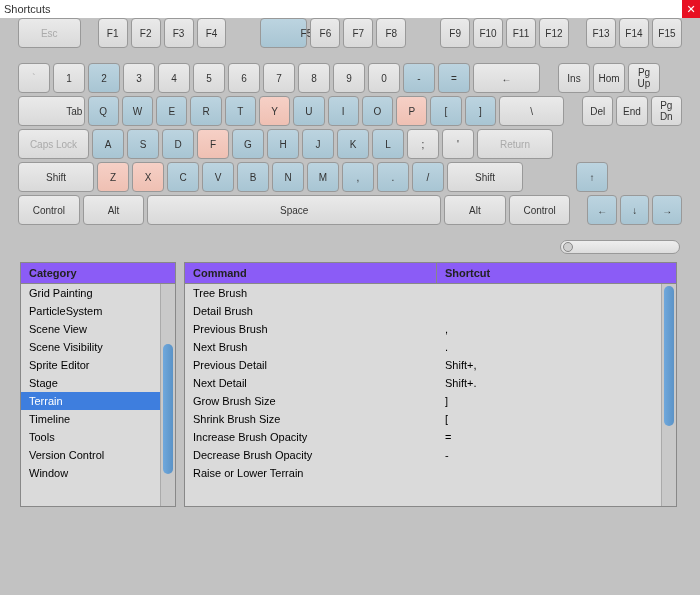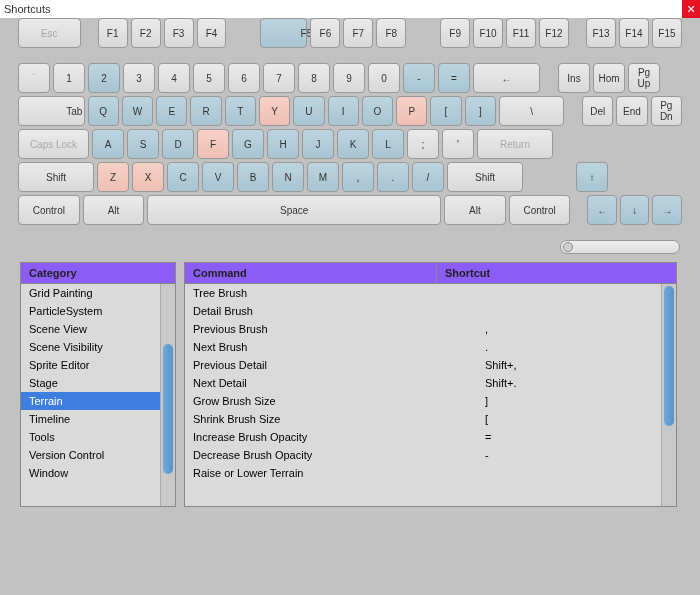--- a/index.html
+++ b/index.html
@@ -29,21 +29,21 @@
 .panel-category { width: 156px; }
 .panel-commands { width: 493px; }
 .panel-header { display:flex; background:#8b5cf6; border-bottom:1px solid #888;}
 .panel-header-cell { padding:4px 8px; font-size:11px; font-weight:bold; color:#222; border-right:1px solid #888; }
 .panel-body { flex:1; overflow:hidden; background:#dadada; position:relative;}
 .scrollbar { position:absolute; right:0; top:0; bottom:0; width:15px; background:#c9c9c9; border-left:1px solid #aaa;}
 .scroll-thumb { position:absolute; left:2px; right:2px; border-radius:6px; background:linear-gradient(to right,#6fa8dc,#5b93c7);}
 .cat-list, .cmd-list { padding:0;}
 .cat-item { padding:3px 8px; font-size:11px; color:#000; cursor:pointer;}
 .cat-item.selected { background:#3e7ede; color:#fff;}
-.cmd-row { display:flex;gap:40px; }
+.cmd-row { display:flex; }
 .cmd-cell { padding:3px 8px; font-size:11px; color:#000;}
 .cmd-cell.c1 { width: 252px; }
 .cmd-cell.c2 { flex:1; }
 </style>
 </head>
 <body>
 
 <div class="titlebar">
   <span class="titlebar-title">Shortcuts</span>
   <div class="close-btn">✕</div>

